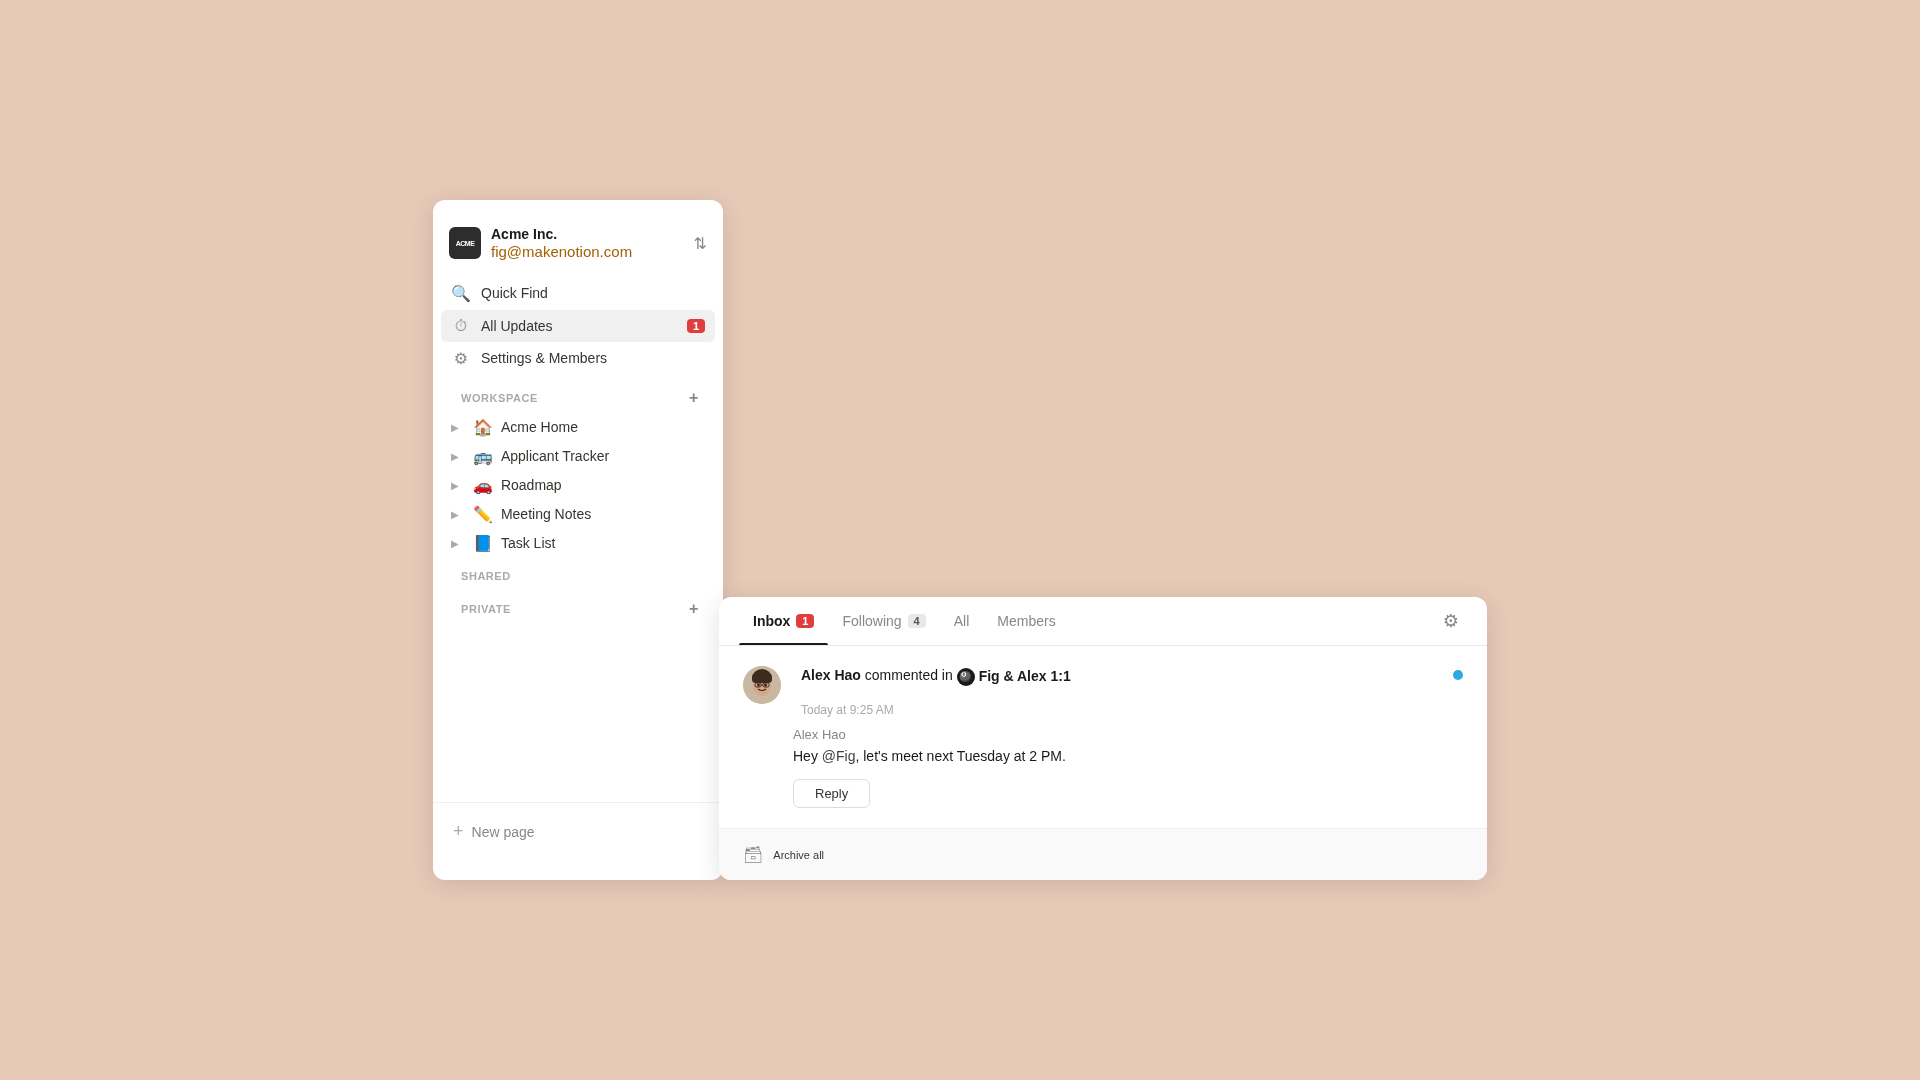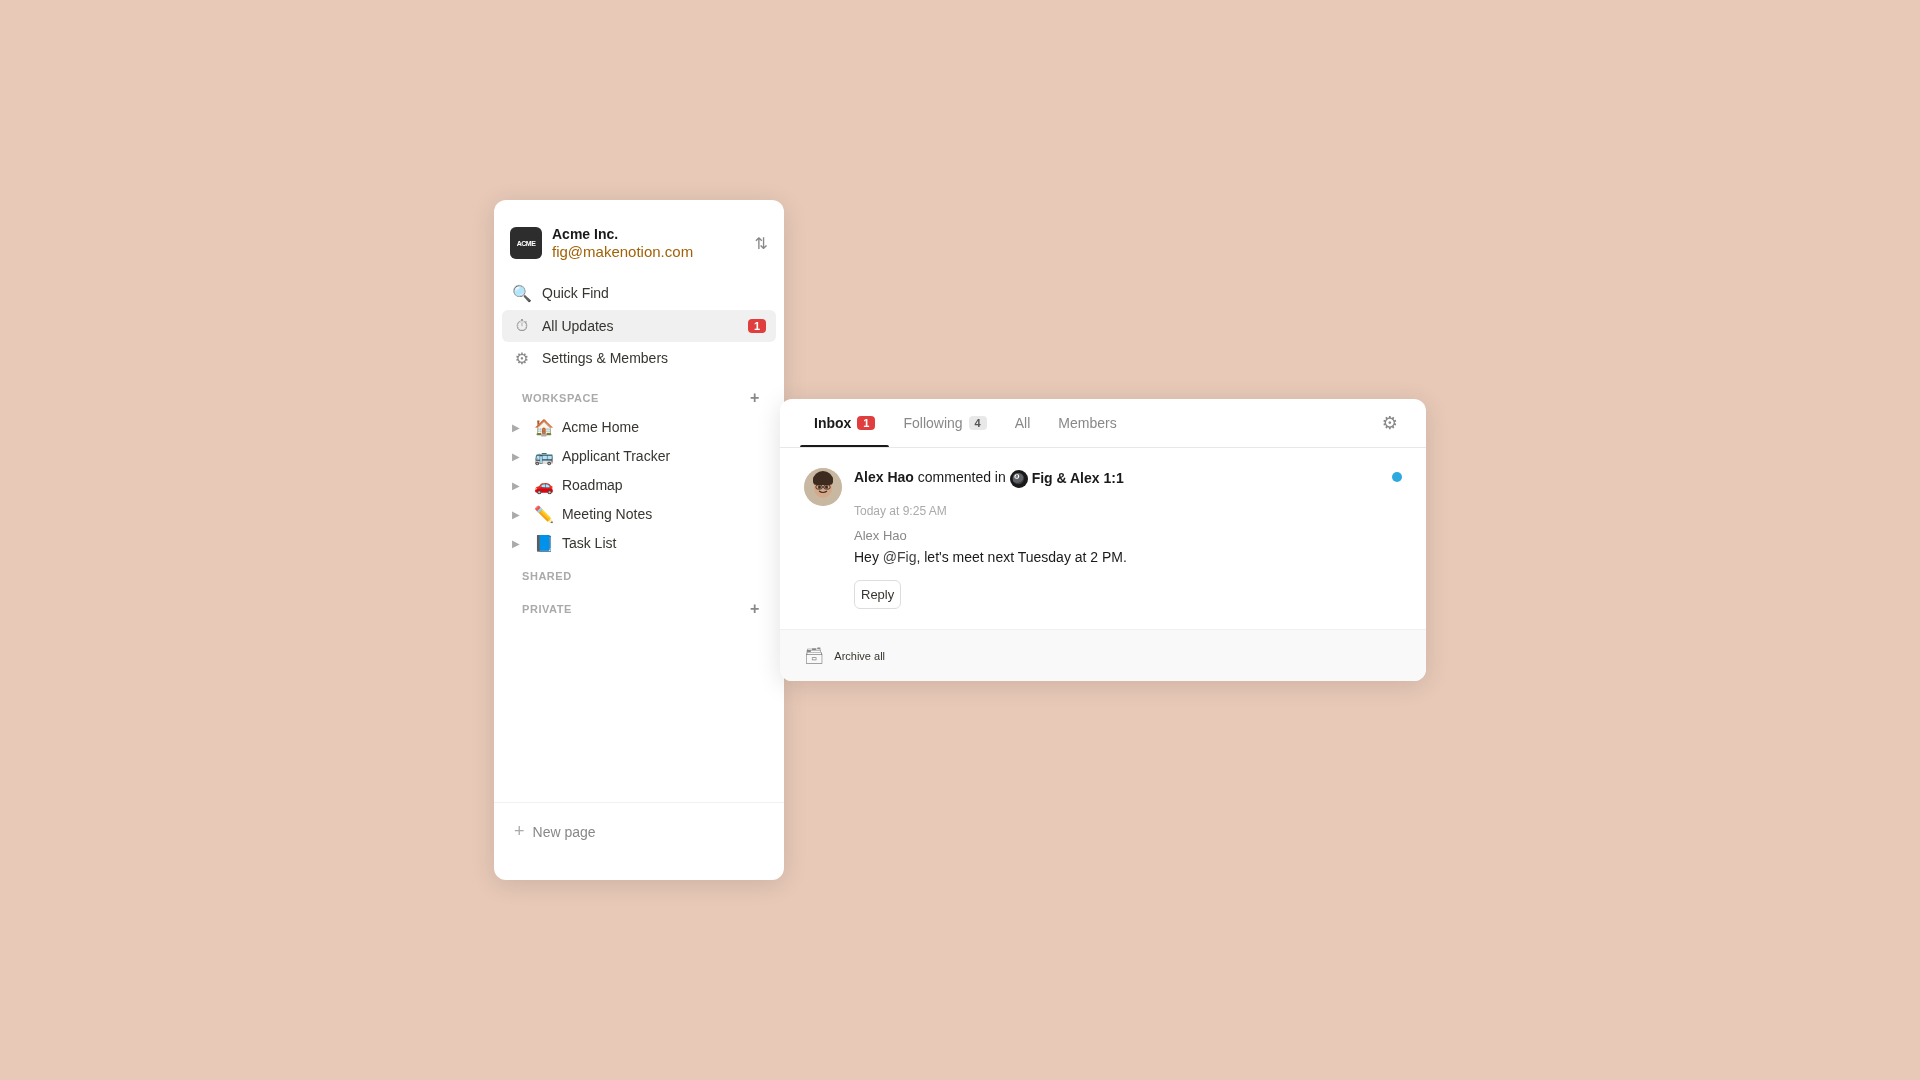--- a/index.html
+++ b/index.html
@@ -10,21 +10,21 @@
       background-color: #e8c9b8;
       font-family: -apple-system, BlinkMacSystemFont, 'Segoe UI', sans-serif;
       display: flex;
       align-items: center;
       justify-content: center;
       overflow: hidden;
     }
 
     .app-container {
       display: flex;
-      align-items: center;
+      align-items: flex-end;
       gap: 0;
       position: relative;
     }
 
     
     .sidebar {
       width: 290px;
       background: #ffffff;
       border-radius: 12px;
       box-shadow: 0 4px 24px rgba(0,0,0,0.12);
@@ -180,21 +180,21 @@
       gap: 8px;
       font-size: 14px;
       color: #888;
       cursor: pointer;
       padding: 6px 4px;
       border-radius: 6px;
     }
 
     
     .notification-panel {
-      width: 646px;
+      width: 768px;
       background: #ffffff;
       border-radius: 12px;
       box-shadow: 0 4px 24px rgba(0,0,0,0.12);
       overflow: hidden;
       margin-left: -4px;
       position: relative;
       z-index: 10;
     }
 
     .panel-tabs {
@@ -264,21 +264,21 @@
     }
 
     .notification-item {
       padding: 20px 24px;
       border-bottom: 1px solid #f0f0f0;
     }
 
     .notification-header {
       display: flex;
       align-items: flex-start;
-      gap: 12px;
+      gap: 20px;
     }
 
     .avatar {
       width: 38px;
       height: 38px;
       border-radius: 50%;
       background: #d4c4b0;
       overflow: hidden;
       flex-shrink: 0;
       display: flex;
@@ -360,21 +360,21 @@
       line-height: 1.5;
     }
 
     .comment-text .mention {
       color: #404040;
       font-weight: 500;
     }
 
     .reply-btn {
       margin-top: 12px;
-      padding: 6px 6px;
+      padding: 6px 21px;
       border: 1.5px solid #ddd;
       border-radius: 6px;
       background: white;
       font-size: 13px;
       color: #37352f;
       cursor: pointer;
       font-weight: 500;
     }
 
     .archive-all-bar {

